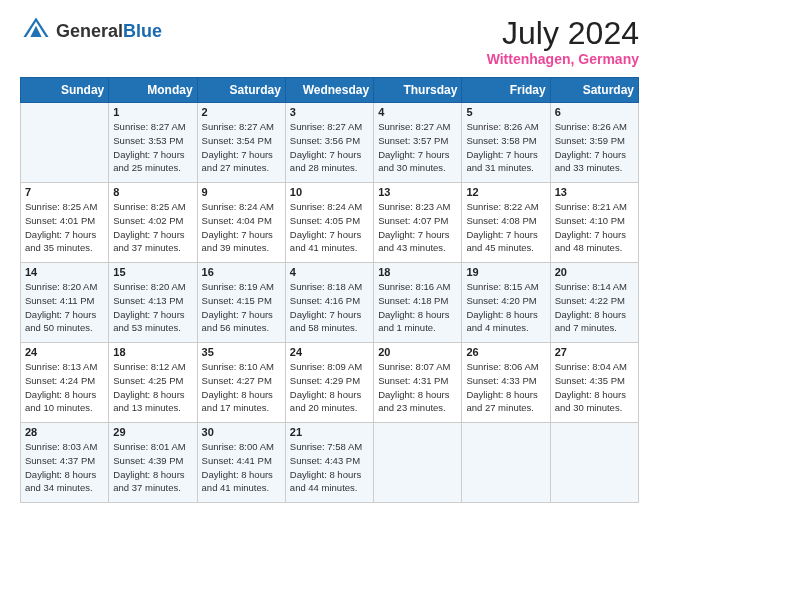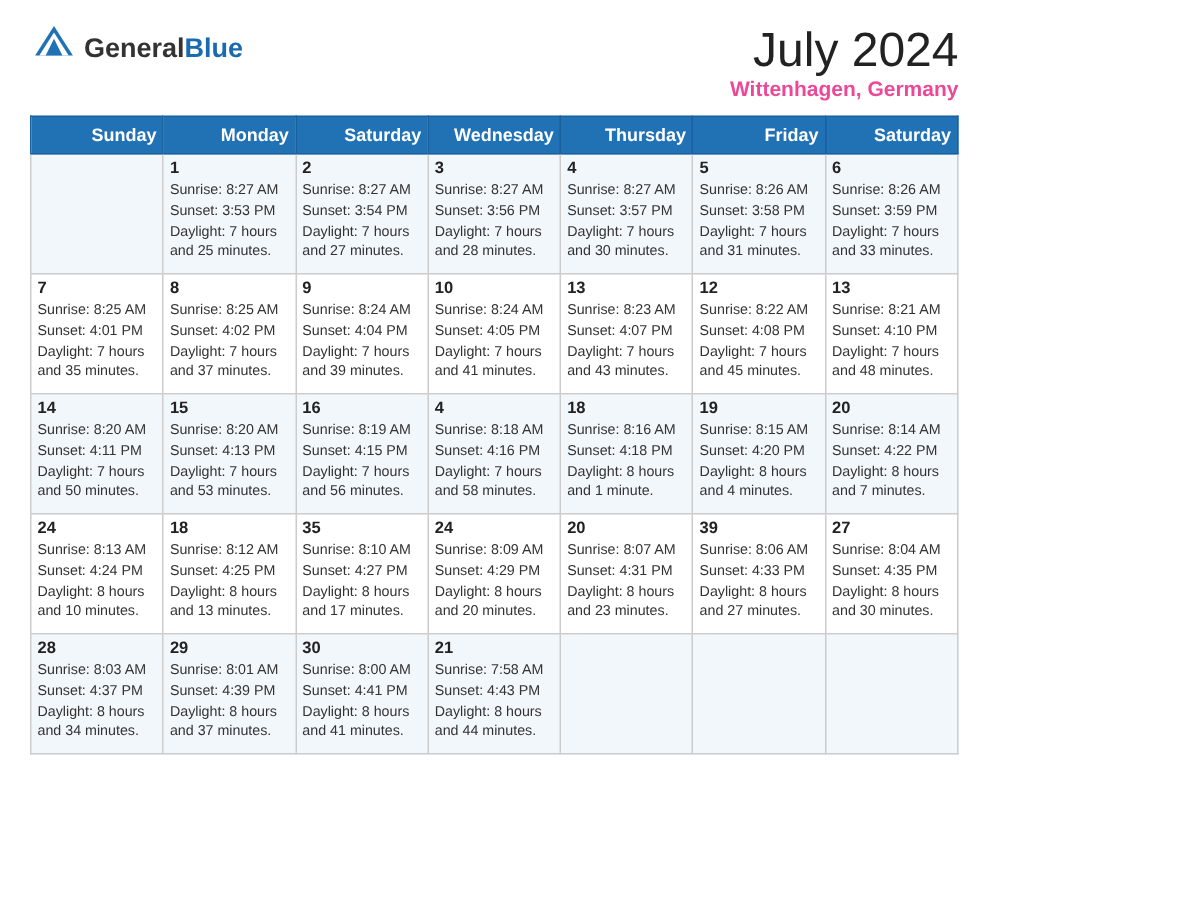--- a/index.html
+++ b/index.html
@@ -228,21 +228,21 @@
           </td>
           <td>
             <span class="day-number">24</span>
             <div class="day-info">Sunrise: 8:09 AM<br>Sunset: 4:29 PM<br>Daylight: 8 hours and 20 minutes.</div>
           </td>
           <td>
             <span class="day-number">20</span>
             <div class="day-info">Sunrise: 8:07 AM<br>Sunset: 4:31 PM<br>Daylight: 8 hours and 23 minutes.</div>
           </td>
           <td>
-            <span class="day-number">39</span>
+            <span class="day-number">26</span>
             <div class="day-info">Sunrise: 8:06 AM<br>Sunset: 4:33 PM<br>Daylight: 8 hours and 27 minutes.</div>
           </td>
           <td>
             <span class="day-number">27</span>
             <div class="day-info">Sunrise: 8:04 AM<br>Sunset: 4:35 PM<br>Daylight: 8 hours and 30 minutes.</div>
           </td>
         </tr>
         <tr>
           <td>
             <span class="day-number">28</span>

